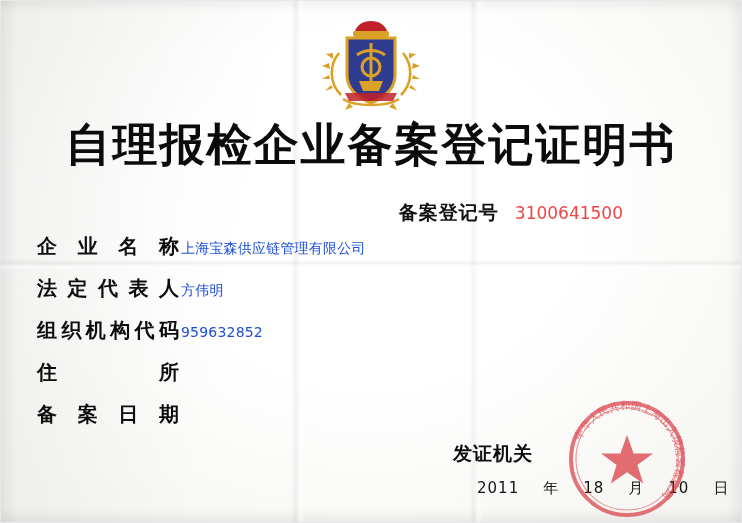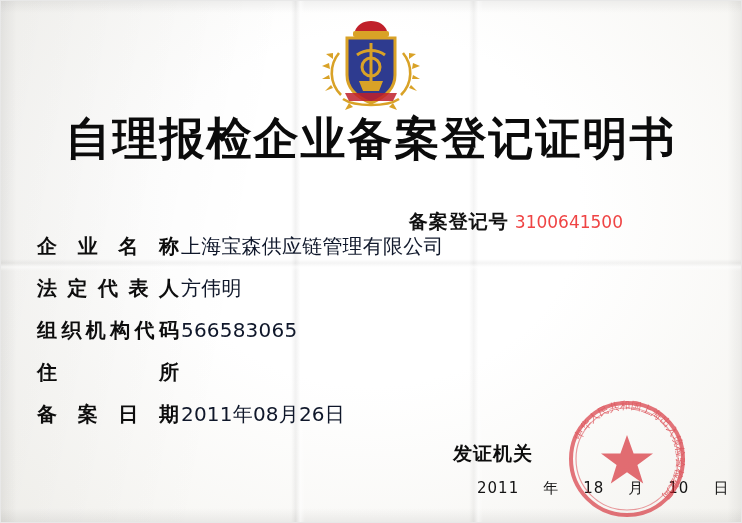--- a/index.html
+++ b/index.html
@@ -56,40 +56,40 @@
     left: 50%;
     transform: translateX(-50%);
     top: 18px;
     width: 104px;
     height: 92px;
   }
 
   
   .title {
     position: absolute;
-    top: 108px;
+    top: 114px;
     left: 0;
     right: 0;
     text-align: center;
     font-family: "DejaVu Sans", sans-serif;
     font-size: 45px;
     font-weight: bold;
     letter-spacing: 2px;
     color: #0b0b0b;
     white-space: nowrap;
   }
 
   
   .reg-line {
     position: absolute;
-    top: 208px;
+    top: 199px;
     right: 118px;
     display: flex;
     align-items: baseline;
-    gap: 6px;
+    gap: 16px;
   }
   .reg-label {
     font-size: 19px;
     font-weight: bold;
     color: #111;
     letter-spacing: 1px;
   }
   .reg-value {
     font-size: 17px;
     color: #ef4444;
@@ -114,22 +114,22 @@
     flex: 0 0 142px;
     font-size: 20px;
     font-weight: bold;
     color: #0d0d0d;
     letter-spacing: 0px;
     display: flex;
     justify-content: space-between;
   }
   .field-label span { display: inline-block; }
   .field-value {
-    font-size: 20px;
-    color: #0f172a;
+    font-size: 14px;
+    color: #1d4ed8;
     padding-left: 2px;
     letter-spacing: 0.2px;
   }
 
   
   .issue-block {
     position: absolute;
     left: 452px;
     top: 440px;
     width: 250px;
@@ -243,38 +243,37 @@
 
     <div class="field-row">
       <div class="field-label">
         <span>组</span>
         <span>织</span>
         <span>机</span>
         <span>构</span>
         <span>代</span>
         <span>码</span>
       </div>
-      <div class="field-value">566583065</div>
+      <div class="field-value">959632852</div>
     </div>
 
     <div class="field-row">
       <div class="field-label">
         <span>住</span>
         <span>所</span>
       </div>
     </div>
 
     <div class="field-row">
       <div class="field-label">
         <span>备</span>
         <span>案</span>
         <span>日</span>
         <span>期</span>
       </div>
-      <div class="field-value">2011年08月26日</div>
     </div>
   </div>
 
   <div class="issue-block">
     <div class="issue-row">
       <span class="issue-label">发证机关</span>
       <span class="issue-date"></span>
     </div>
     <div class="issue-row">
       <span class="issue-date num">2011</span>

